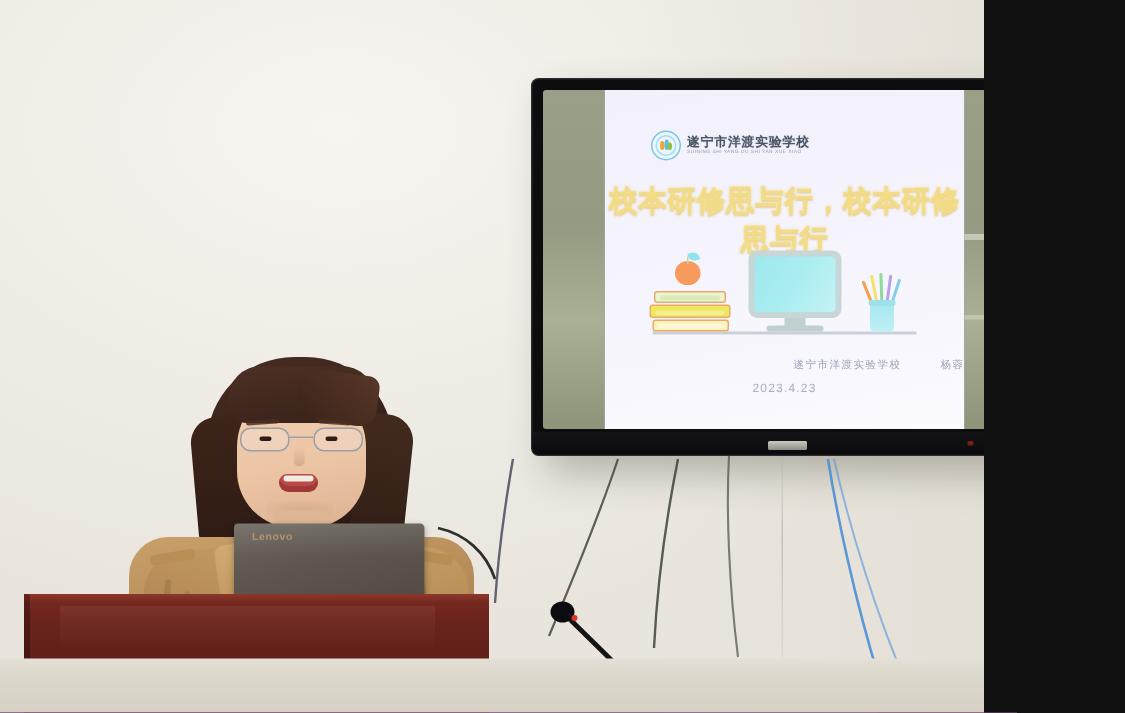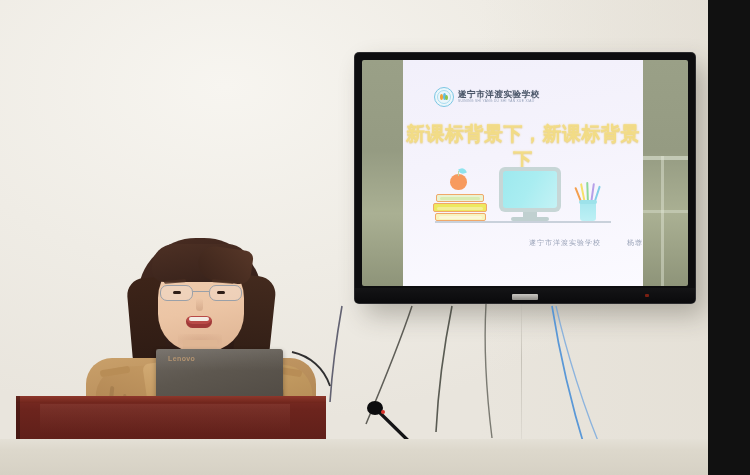--- a/index.html
+++ b/index.html
@@ -1,19 +1,19 @@
 <!DOCTYPE html>
 <html><head>
 <meta charset="utf-8">
 <title>Presentation Scene</title>
 <style>
   html,body{margin:0;padding:0;background:#111;}
   *{box-sizing:border-box;}
   #scene{
-    position:relative;width:708px;height:475px;overflow:hidden;
+    position:relative;width:656px;height:475px;overflow:hidden;
     font-family:"Liberation Sans","DejaVu Sans",sans-serif;
     background:#f0abfc;
   }
 
   
   .wall{position:absolute;left:0;top:0;width:750px;height:475px;
     background:
       radial-gradient(ellipse 520px 340px at 30% 18%, #f7f5f0 0%, #efece5 55%, #e9e5dd 100%);
   }
   .wall-shade-r{position:absolute;right:0;top:0;width:230px;height:475px;
@@ -235,21 +235,21 @@
                 <i class="f2"></i>
                 <i class="f3"></i>
             </div>
           </div>
           <div class="logo-txt">
             <span class="logo-cn">遂宁市洋渡实验学校</span>
             <span class="logo-en">SUINING SHI YANG DU SHI YAN XUE XIAO</span>
           </div>
         </div>
 
-        <div class="slide-title">新课标背景下，新课标背景下</div>
+        <div class="slide-title">校本研修思与行，校本研修思与行</div>
 
         <div class="illus">
           <div class="ground"></div>
 
           <div class="apple">
             <div class="stem"></div>
             <div class="leaf"></div>
           </div>
 
           <div class="bk bk1">
@@ -274,20 +274,21 @@
           <div class="pen p4"></div>
           <div class="pen p5"></div>
           <div class="cup">
             <div class="rim"></div>
           </div>
         </div>
 
         <div class="slide-sub">
           <span>遂宁市洋渡实验学校</span><span class="pres">杨蓉</span>
         </div>
+        <div class="slide-date">2023.4.23</div>
       </div>
     </div>
 
     <div class="tv-chin"></div>
     <div class="tv-badge"></div>
     <div class="tv-led"></div>
   </div>
 
   <svg class="cables" viewBox="0 0 750 475">
     <path d="M342,306 C336,340 332,372 330,402" stroke="#4a4a5e" stroke-width="1.6" fill="none" opacity=".85"></path>

